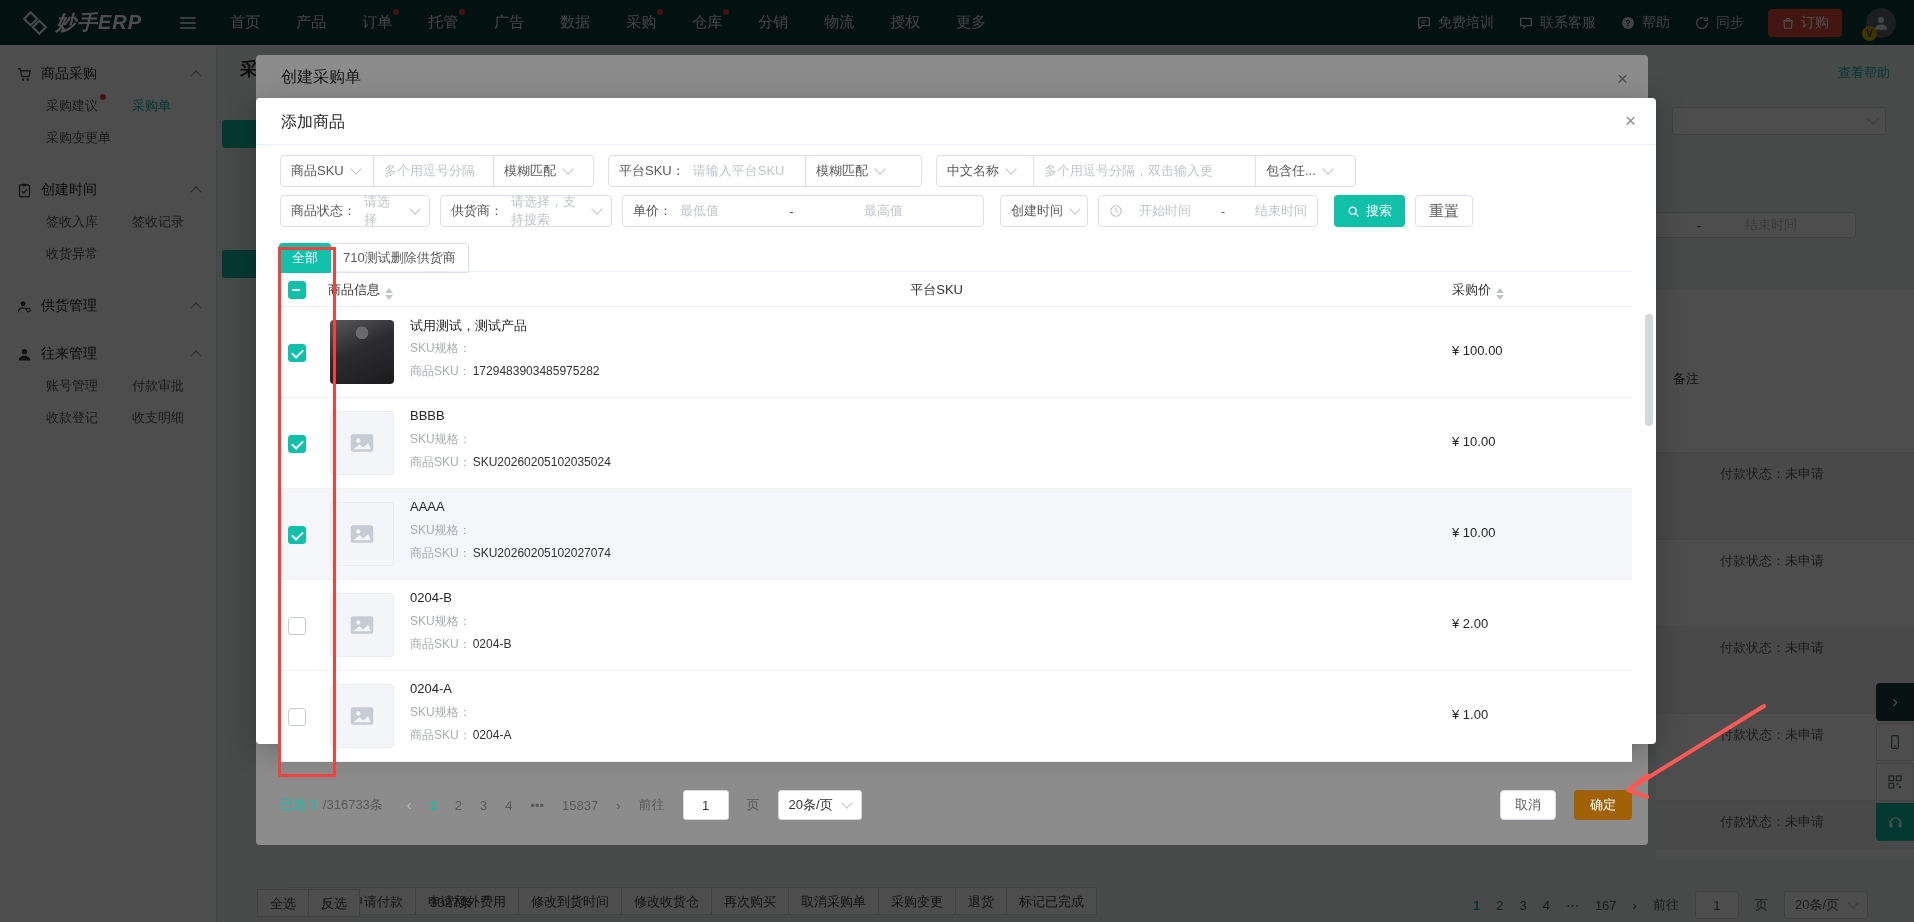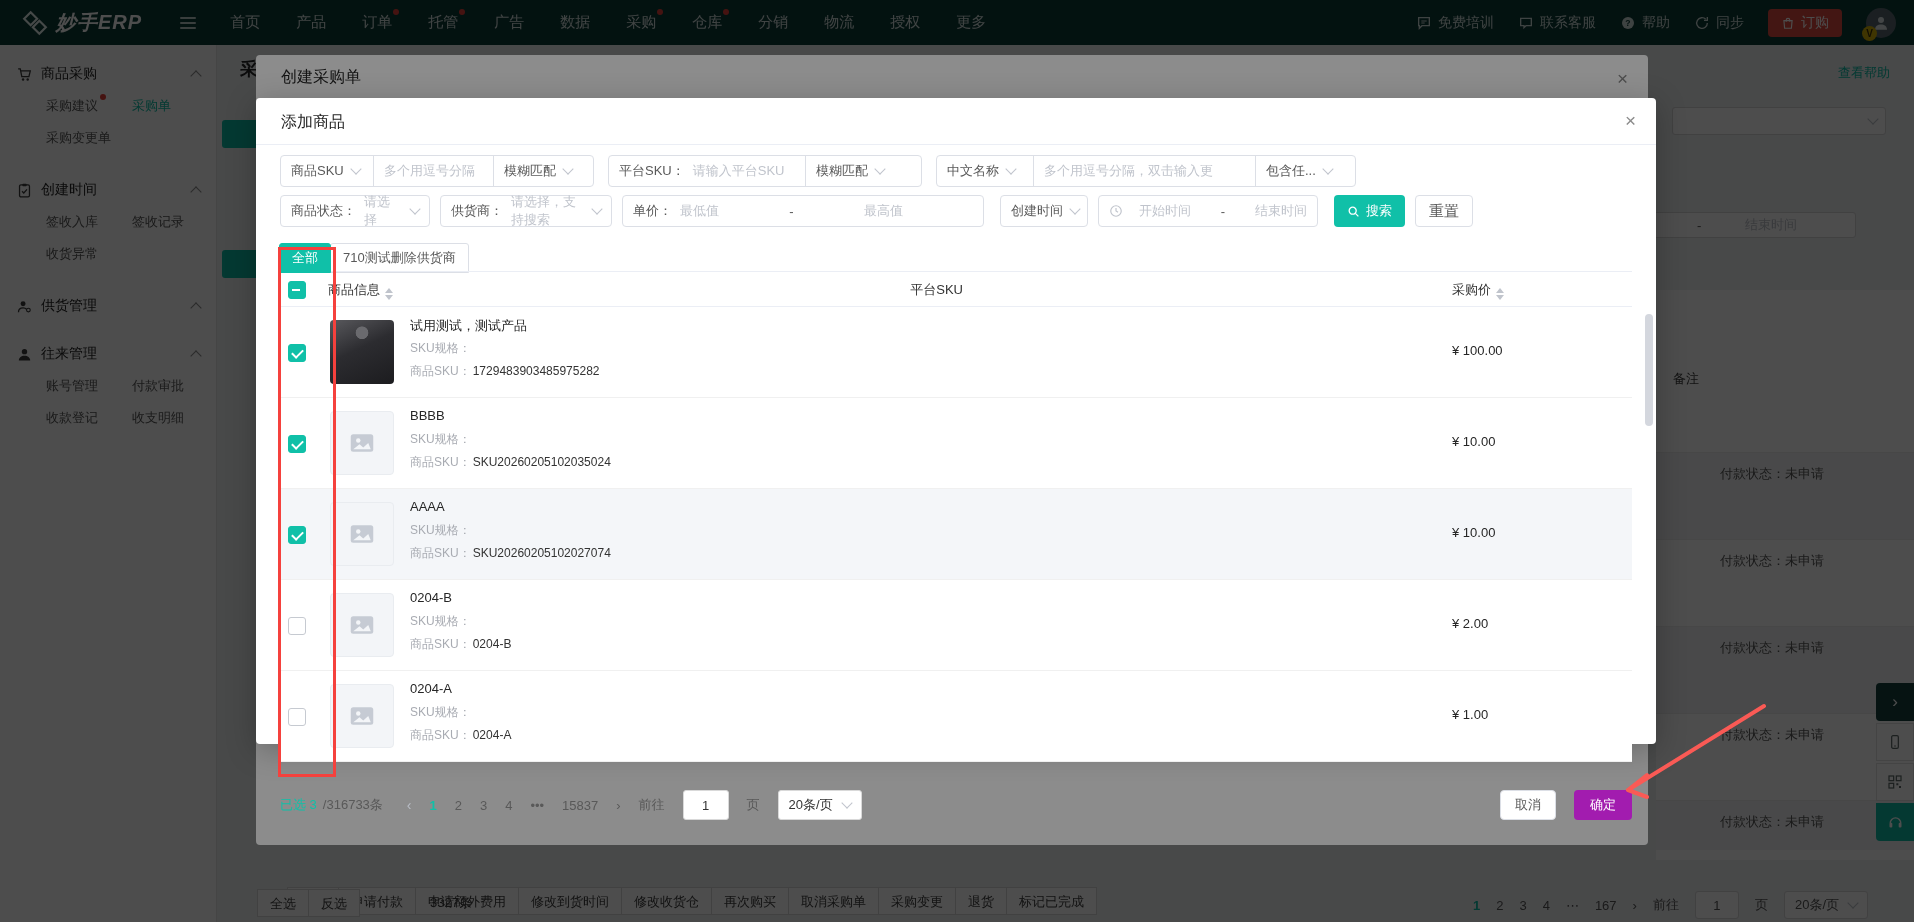--- a/index.html
+++ b/index.html
@@ -94,21 +94,21 @@
   .rl3{position:absolute;left:130px;top:56px;font-size:12px;color:#a8abb2}
   .rl3 b{color:#333;font-weight:normal;margin-left:2px}
   .price{position:absolute;left:1172px;top:36px;color:#262626}
   .scrollthumb{position:absolute;right:3px;top:216px;width:8px;height:112px;border-radius:4px;background:#d4d7de}
   
   .mfoot{position:absolute;left:24px;right:24px;top:690px;height:34px;display:flex;align-items:center;gap:18px}
   .sel-cnt{color:#10c0a8;white-space:nowrap}
   .sel-tot{color:#595959;margin-left:-12px}
   .parrow{color:#b9bec7;font-size:14px}
   .btn-cancel{width:56px;height:30px;border:1px solid #dcdfe6;border-radius:4px;background:#fff;color:#595959;font-size:13px;cursor:pointer}
-  .btn-ok{width:58px;height:30px;border:none;border-radius:4px;background:#a21caf;color:#fff;font-size:13px;cursor:pointer}
+  .btn-ok{width:58px;height:30px;border:none;border-radius:4px;background:#a16207;color:#fff;font-size:13px;cursor:pointer}
   
   .anno-rect{position:absolute;left:278px;top:247px;width:58px;height:530px;border:3px solid #f5413d;box-sizing:border-box;z-index:60;pointer-events:none}
   .anno-arrow{position:absolute;left:1580px;top:680px;z-index:60;pointer-events:none}
   .icon{flex:0 0 auto;display:inline-flex}
 </style>
 </head>
 <body>
 
 <div id="screen">
 

